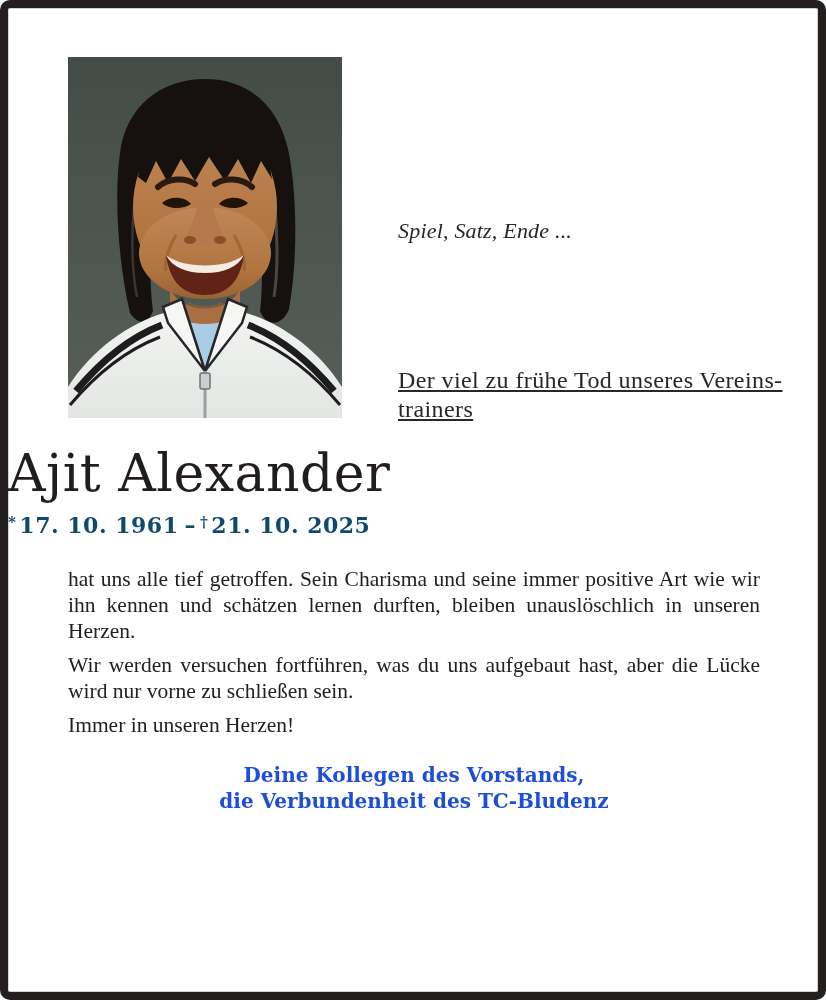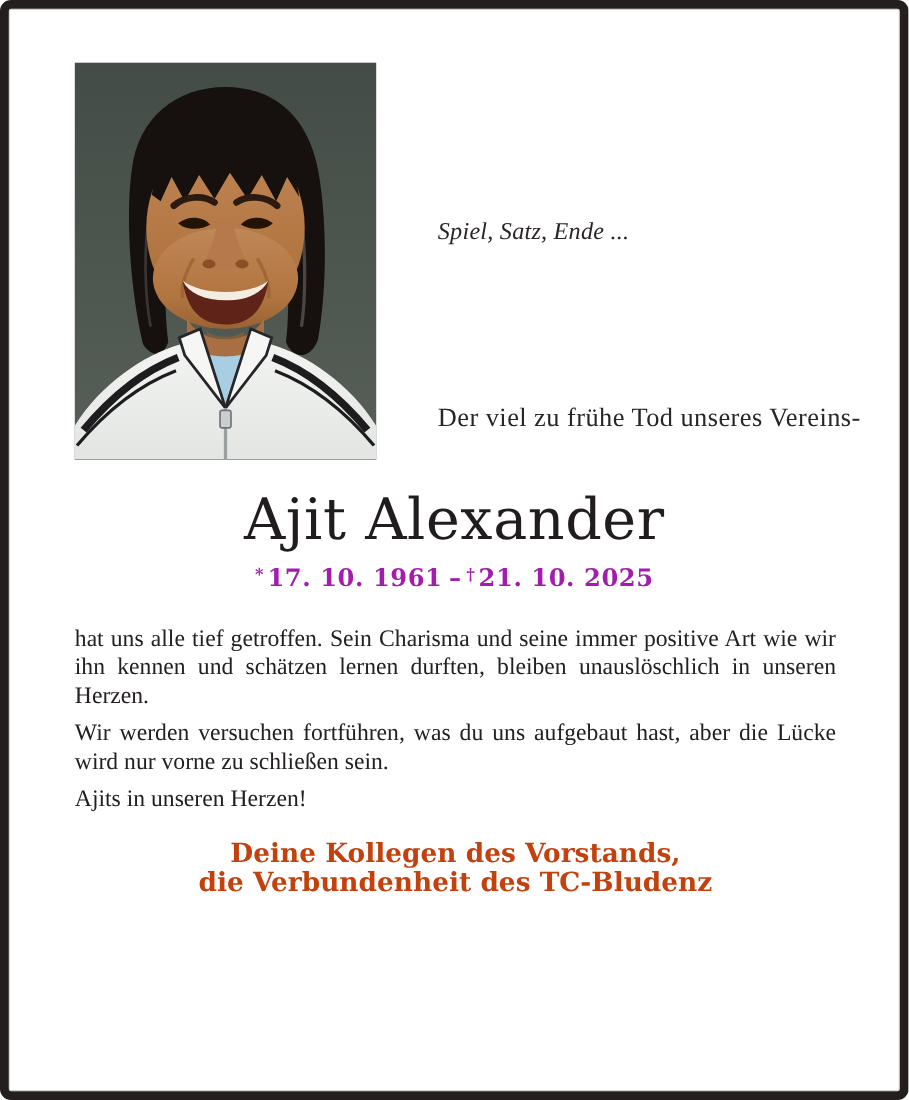--- a/index.html
+++ b/index.html
@@ -17,68 +17,69 @@
   }
   
   .top{position:relative;height:415px;}
   .photo{
     position:absolute;left:60px;top:49px;
     width:274px;height:361px;
     overflow:hidden;
     background:#49524c;
   }
   .quote{
-    position:absolute;left:390px;top:187px;
+    position:absolute;left:390px;top:208px;
     font-style:italic;
     font-size:22px;line-height:30px;
     color:#2a2627;
     letter-spacing:0.2px;
   }
   .intro{
     position:absolute;left:390px;top:358px;
     font-size:24px;line-height:29px;
     color:#2a2627;
     letter-spacing:0.4px;
+    text-decoration:underline;
   }
   
-  .title-block{text-align:center;margin:0;}
+  .title-block{margin:0;}
   .name{
     margin:20px 0 0 0;
     font-family:"DejaVu Serif","Liberation Serif",serif;
     font-weight:500;
     font-size:52px;line-height:60px;
     color:#211d1e;
     letter-spacing:0.5px;
   }
   .dates{
     margin-top:4px;
     font-family:"DejaVu Serif","Liberation Serif",serif;
     font-weight:bold;
     font-size:22px;line-height:30px;
-    color:#a21caf;
+    color:#0c4a6e;
     letter-spacing:0.5px;
   }
   .dates sup{font-size:15px;vertical-align:6px;margin-right:3px;}
   .dates .sep{margin:0 4px 0 6px;}
   
   .body-text{
     margin:26px 58px 0 60px;
     font-size:21.5px;line-height:26px;
     color:#242021;
     text-align:justify;
   }
   .body-text p{margin:0 0 8px 0;}
   .body-text p.no-just{text-align:left;}
   .signature{
     margin:24px 0 0 0;
     text-align:center;
     font-family:"DejaVu Serif","Liberation Serif",serif;
     font-weight:bold;
-    font-size:24px;line-height:26px;
-    color:#c2410c;
+    font-size:20px;line-height:26px;
+    color:#1d4ed8;
   }
   .closing{margin-top:18px;}
 </style>
 </head>
 <body>
 
 <div class="page">
 
   <div class="top">
 
@@ -146,34 +147,35 @@
 
         <line x1="137" y1="314" x2="137" y2="361" stroke="#9aa0a0" stroke-width="3"></line>
         <rect x="132" y="316" width="10" height="16" rx="2" fill="#caced0" stroke="#6f7577" stroke-width="1.5"></rect>
       </svg>
     </div>
 
     <div class="quote">Spiel, Satz, Ende ...</div>
 
     <div class="intro">
       <div>Der viel zu frühe Tod unseres Vereins-</div>
+      <div>trainers</div>
     </div>
   </div>
 
   <div class="title-block">
     <h1 class="name">Ajit Alexander</h1>
     <div class="dates">
       <sup>*</sup><span>17. 10. 1961</span><span class="sep">–</span><sup>†</sup><span>21. 10. 2025</span>
     </div>
   </div>
 
   <div class="body-text">
     <p>hat uns alle tief getroffen. Sein Charisma und seine immer positive Art wie wir ihn kennen und schätzen lernen durften, bleiben unauslöschlich in unseren Herzen.</p>
     <p>Wir werden versuchen fortführen, was du uns aufgebaut hast, aber die Lücke wird nur vorne zu schließen sein.</p>
-    <p class="no-just">Ajits in unseren Herzen!</p>
+    <p class="no-just">Immer in unseren Herzen!</p>
 
     <div class="signature">
       <div>Deine Kollegen des Vorstands,</div>
       <div>die Verbundenheit des TC-Bludenz</div>
     </div>
 
   </div>
 
 </div>
 

